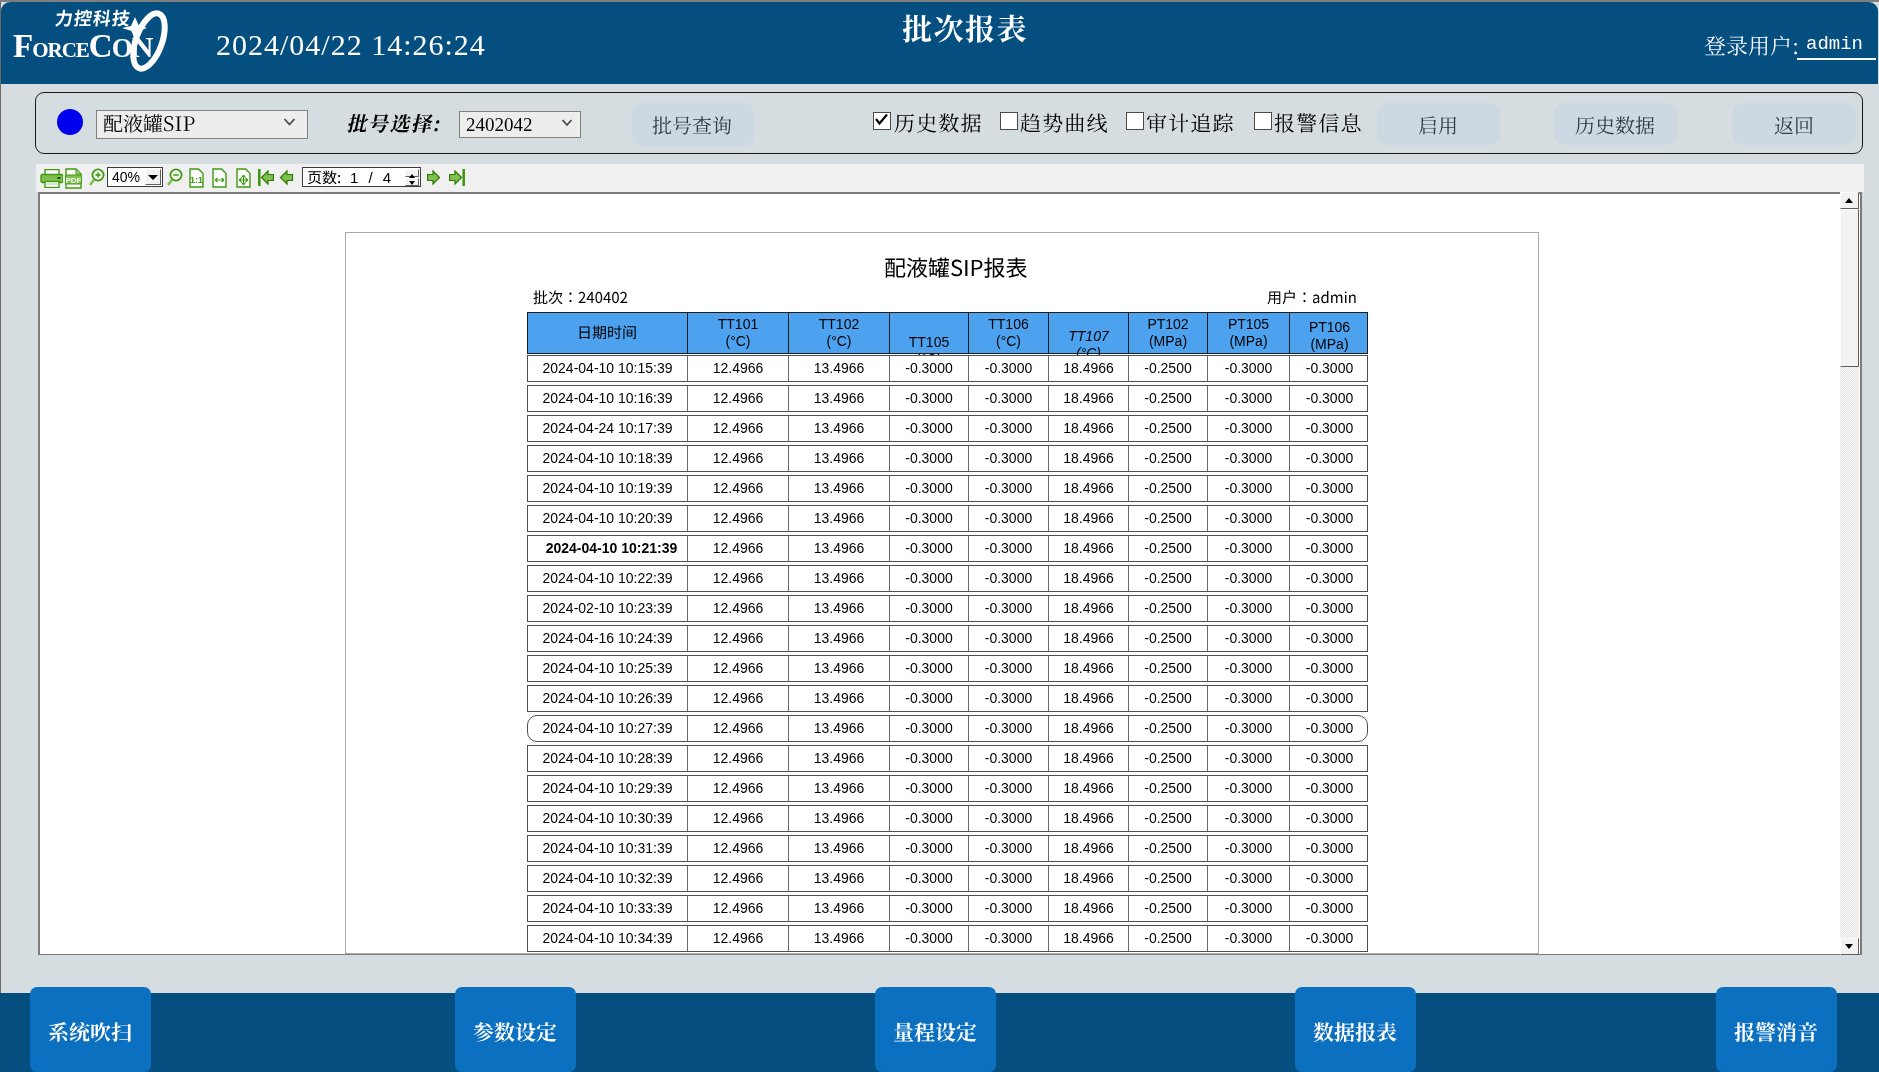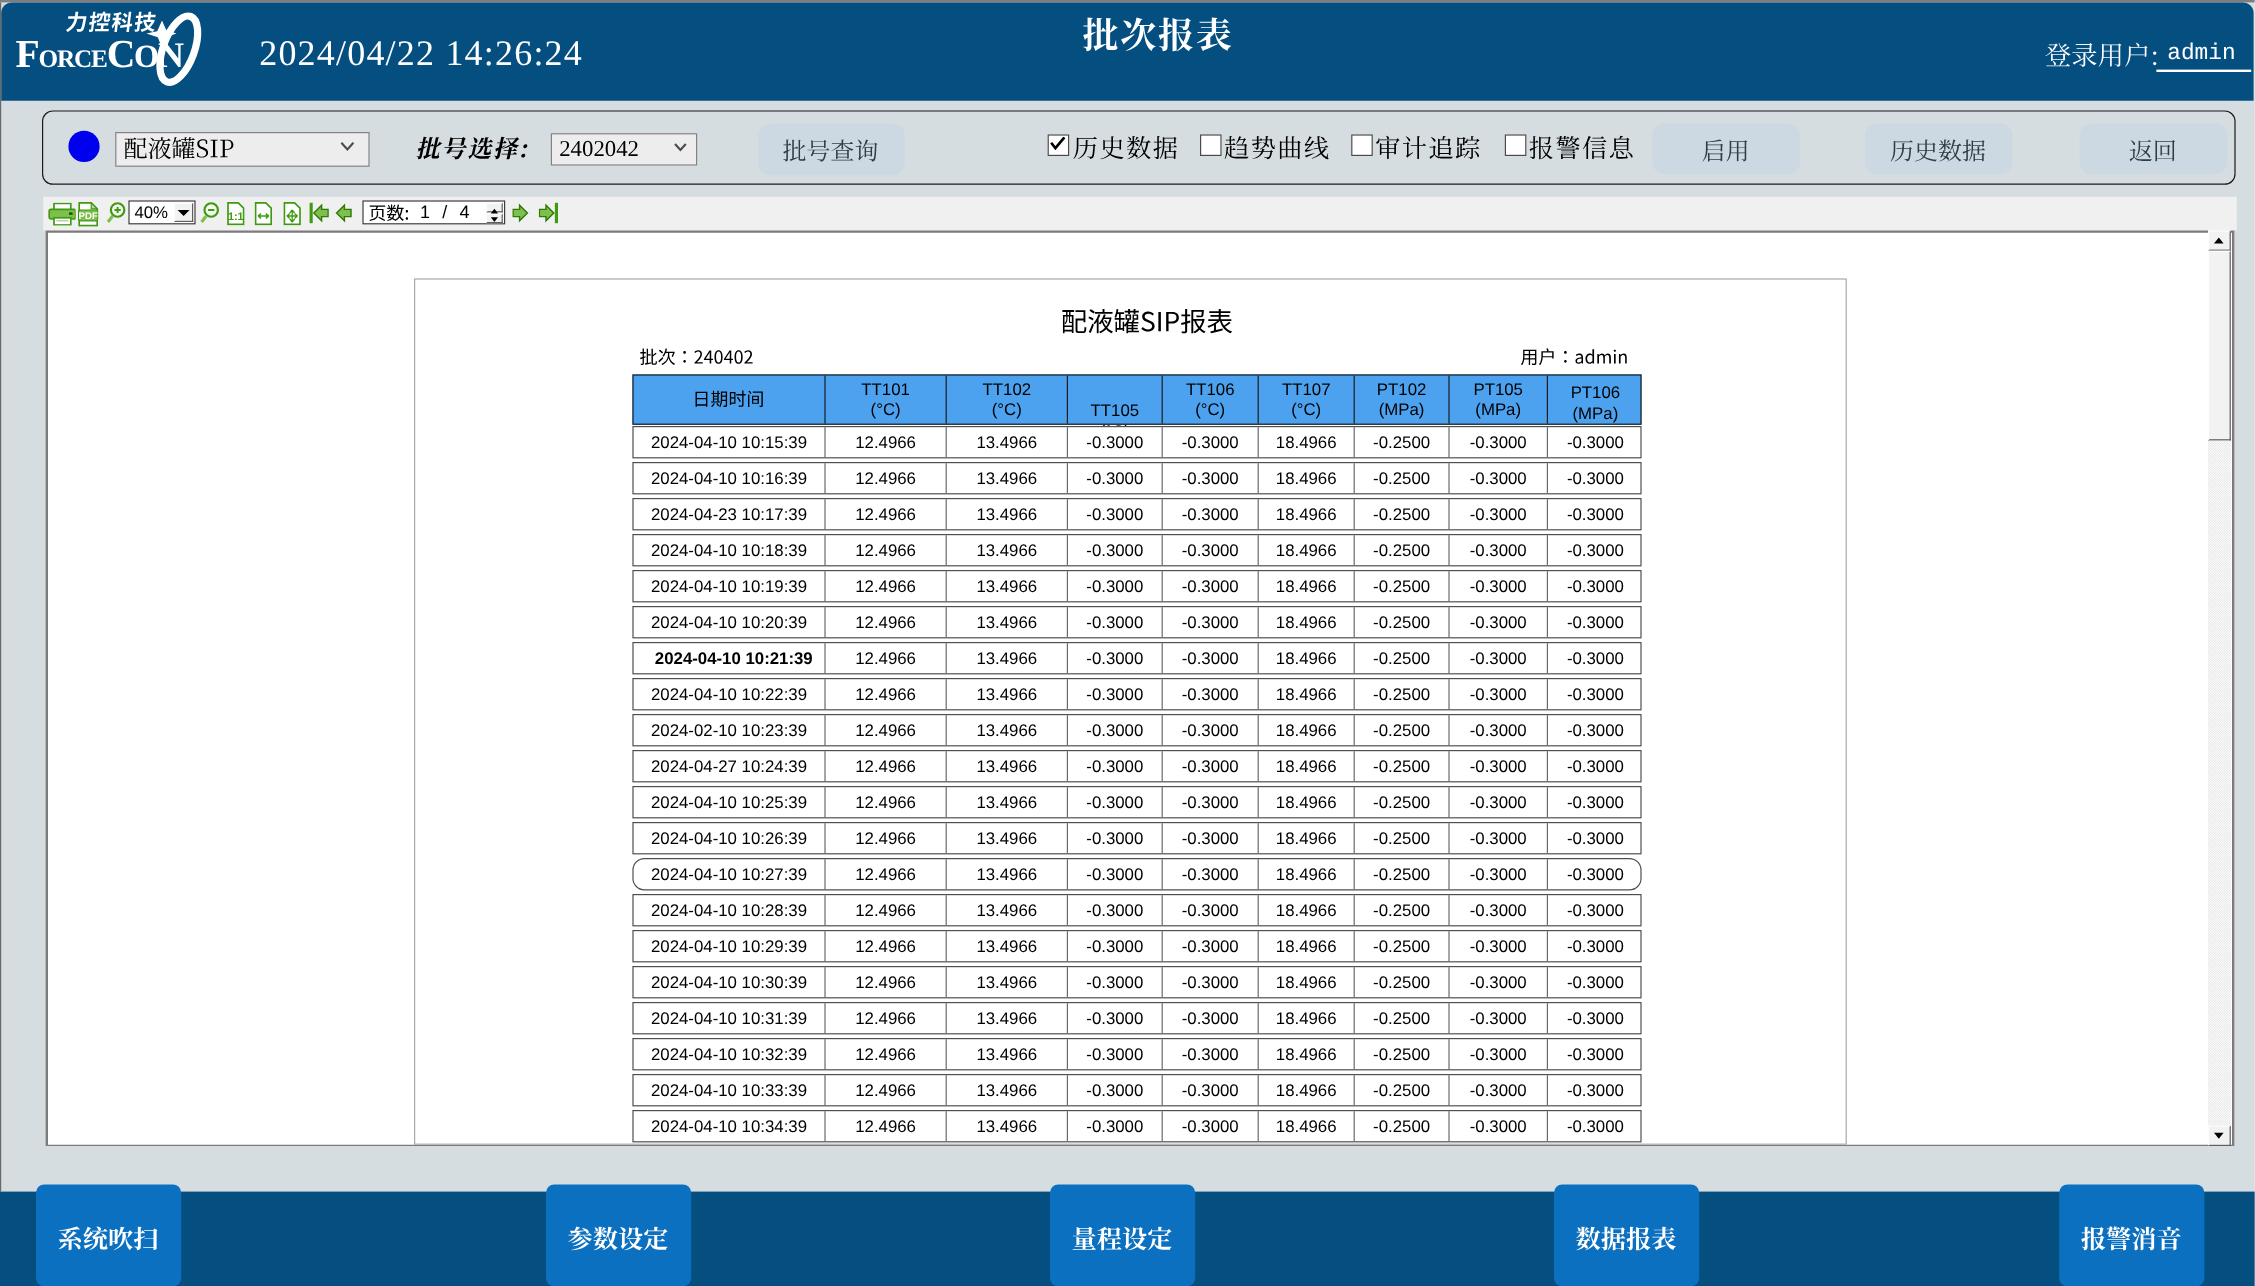--- a/index.html
+++ b/index.html
@@ -225,21 +225,21 @@
     <div class="hcell" style="left:260px;width:101px;">
       <div style="padding-top:3px;line-height:17px;">TT102<br>(°C)</div>
     </div>
     <div class="hcell" style="left:361px;width:79px;">
       <div style="padding-top:21px;line-height:17px;">TT105<br>(°C)</div>
     </div>
     <div class="hcell" style="left:440px;width:80px;">
       <div style="padding-top:3px;line-height:17px;">TT106<br>(°C)</div>
     </div>
     <div class="hcell" style="left:520px;width:80px;">
-      <div style="padding-top:3px;line-height:17px;">TT107<br>(°C)</div>
+      <div style="padding-top:15px;line-height:17px;font-style:italic;">TT107<br>(°C)</div>
     </div>
     <div class="hcell" style="left:600px;width:79px;">
       <div style="padding-top:3px;line-height:17px;">PT102<br>(MPa)</div>
     </div>
     <div class="hcell" style="left:679px;width:82px;">
       <div style="padding-top:3px;line-height:17px;">PT105<br>(MPa)</div>
     </div>
     <div class="hcell" style="left:761px;width:80px;">
       <div style="padding-top:6px;line-height:17px;">PT106<br>(MPa)</div>
     </div>
@@ -265,21 +265,21 @@
     <div class="dcell" style="left:159px;width:101px;">12.4966</div>
     <div class="dcell" style="left:260px;width:101px;">13.4966</div>
     <div class="dcell" style="left:361px;width:79px;">-0.3000</div>
     <div class="dcell" style="left:440px;width:80px;">-0.3000</div>
     <div class="dcell" style="left:520px;width:80px;">18.4966</div>
     <div class="dcell" style="left:600px;width:79px;">-0.2500</div>
     <div class="dcell" style="left:679px;width:82px;">-0.3000</div>
     <div class="dcell" style="left:761px;width:80px;">-0.3000</div>
   </div>
 <div class="drow" style="top:415px;">
-    <div class="dcell" style="left:0px;width:159px;border-left:none;">2024-04-23 10:17:39</div>
+    <div class="dcell" style="left:0px;width:159px;border-left:none;">2024-04-24 10:17:39</div>
     <div class="dcell" style="left:159px;width:101px;">12.4966</div>
     <div class="dcell" style="left:260px;width:101px;">13.4966</div>
     <div class="dcell" style="left:361px;width:79px;">-0.3000</div>
     <div class="dcell" style="left:440px;width:80px;">-0.3000</div>
     <div class="dcell" style="left:520px;width:80px;">18.4966</div>
     <div class="dcell" style="left:600px;width:79px;">-0.2500</div>
     <div class="dcell" style="left:679px;width:82px;">-0.3000</div>
     <div class="dcell" style="left:761px;width:80px;">-0.3000</div>
   </div>
 <div class="drow" style="top:445px;">
@@ -342,21 +342,21 @@
     <div class="dcell" style="left:159px;width:101px;">12.4966</div>
     <div class="dcell" style="left:260px;width:101px;">13.4966</div>
     <div class="dcell" style="left:361px;width:79px;">-0.3000</div>
     <div class="dcell" style="left:440px;width:80px;">-0.3000</div>
     <div class="dcell" style="left:520px;width:80px;">18.4966</div>
     <div class="dcell" style="left:600px;width:79px;">-0.2500</div>
     <div class="dcell" style="left:679px;width:82px;">-0.3000</div>
     <div class="dcell" style="left:761px;width:80px;">-0.3000</div>
   </div>
 <div class="drow" style="top:625px;">
-    <div class="dcell" style="left:0px;width:159px;border-left:none;">2024-04-27 10:24:39</div>
+    <div class="dcell" style="left:0px;width:159px;border-left:none;">2024-04-16 10:24:39</div>
     <div class="dcell" style="left:159px;width:101px;">12.4966</div>
     <div class="dcell" style="left:260px;width:101px;">13.4966</div>
     <div class="dcell" style="left:361px;width:79px;">-0.3000</div>
     <div class="dcell" style="left:440px;width:80px;">-0.3000</div>
     <div class="dcell" style="left:520px;width:80px;">18.4966</div>
     <div class="dcell" style="left:600px;width:79px;">-0.2500</div>
     <div class="dcell" style="left:679px;width:82px;">-0.3000</div>
     <div class="dcell" style="left:761px;width:80px;">-0.3000</div>
   </div>
 <div class="drow" style="top:655px;">

